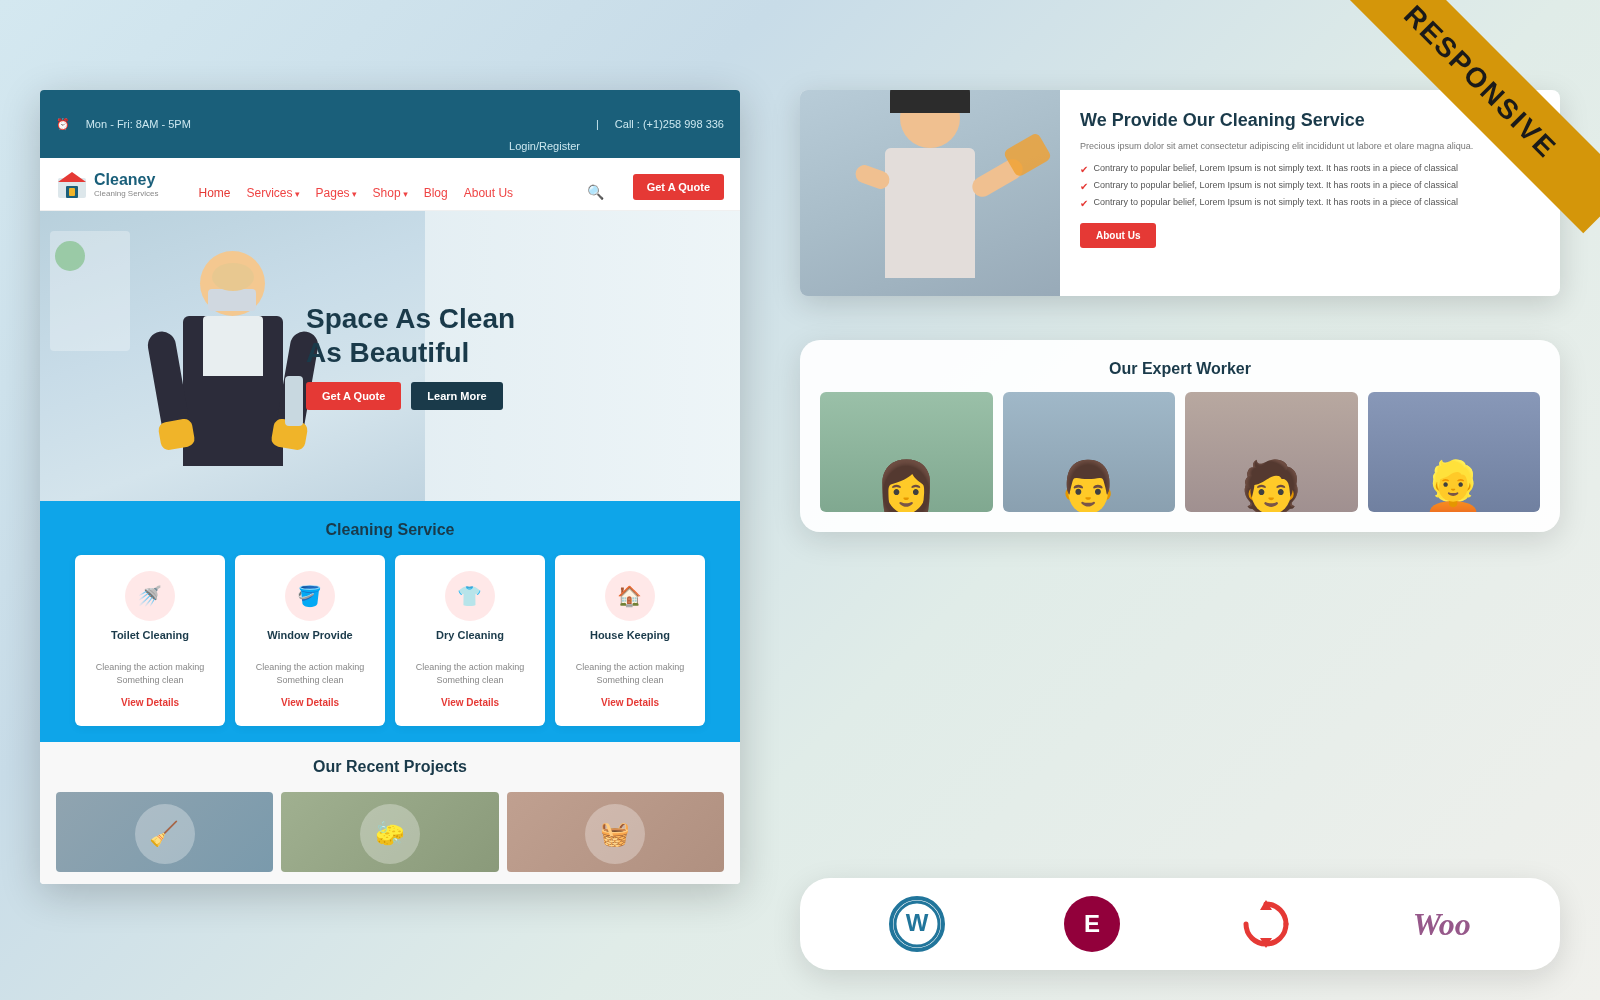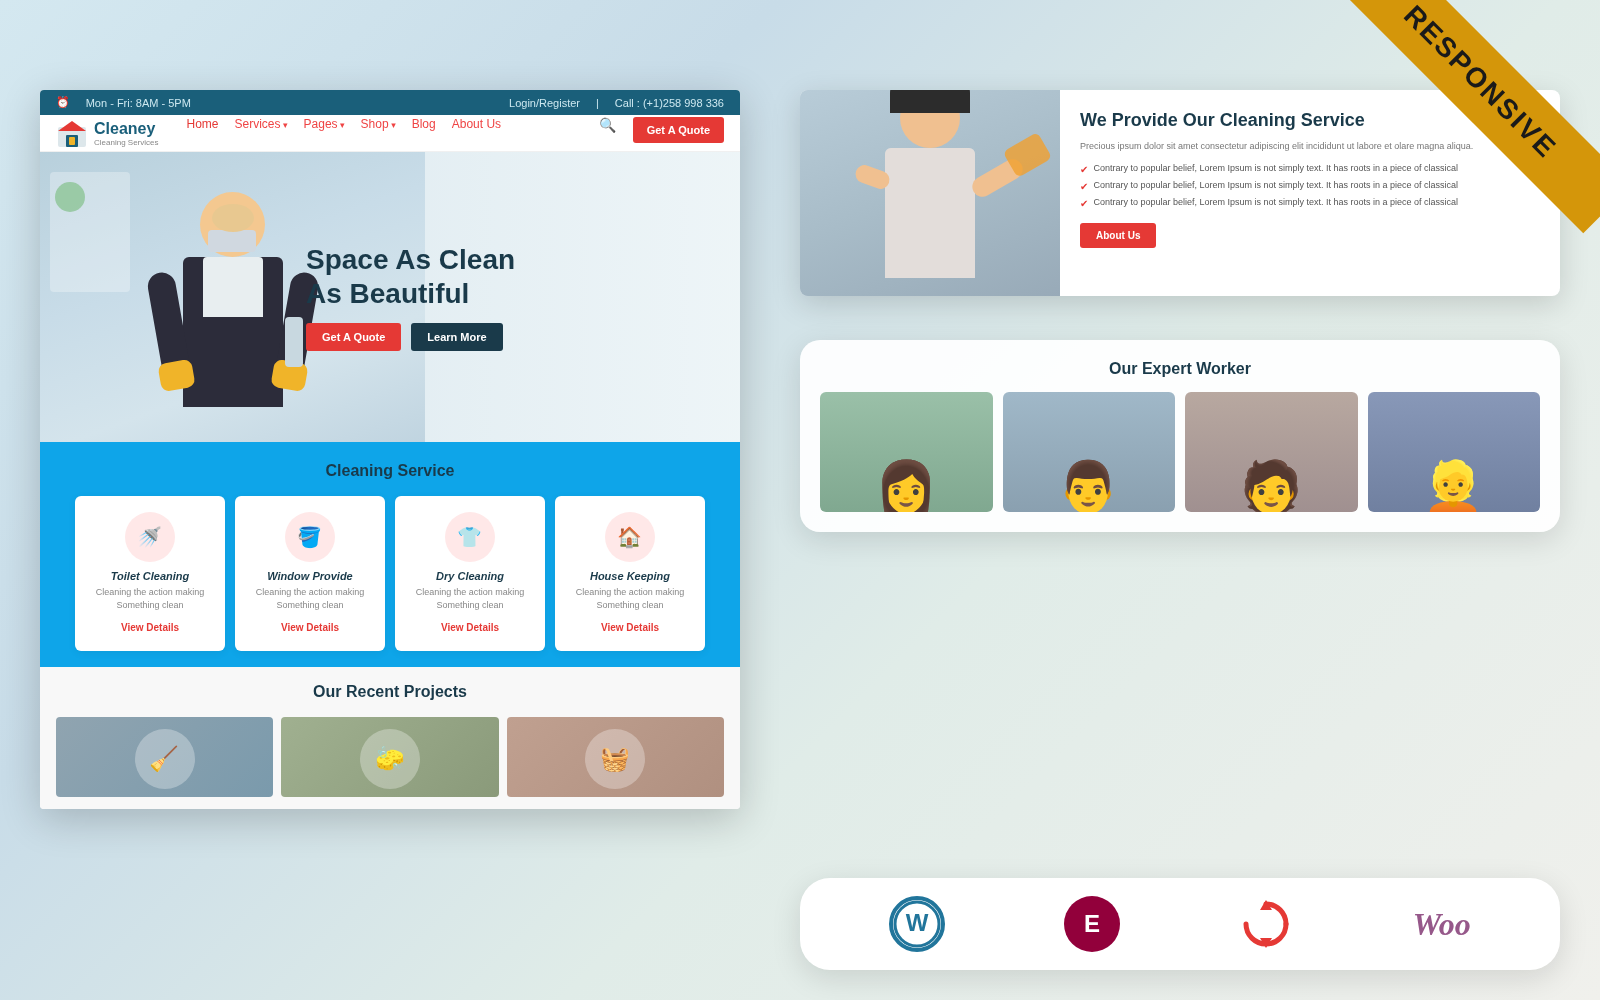--- a/index.html
+++ b/index.html
@@ -88,24 +88,24 @@
     }
     .topbar-left, .topbar-right {
       display: flex;
       align-items: center;
       gap: 16px;
     }
 
     
     .nav {
       background: #fff;
-      padding: 2px 16px;
-      display: flex;
-      align-items: flex-start;
-      gap: 4px;
+      padding: 10px 16px;
+      display: flex;
+      align-items: flex-end;
+      gap: 16px;
       border-bottom: 1px solid #f0f0f0;
     }
     .nav-logo {
       display: flex;
       align-items: center;
       gap: 6px;
       margin-right: 24px;
     }
     .nav-logo-icon {
       width: 32px;
@@ -258,22 +258,21 @@
       display: flex;
       align-items: center;
       justify-content: center;
       margin: 0 auto 8px;
       font-size: 20px;
     }
     .service-name {
       font-size: 11px;
       font-weight: 700;
       color: #1a3a4a;
-      margin-bottom: 4px;
-      font-style: italic;
+      margin-bottom: 20px;
     }
     .service-desc {
       font-size: 9px;
       color: #888;
       margin-bottom: 6px;
       line-height: 1.4;
     }
     .service-link {
       font-size: 10px;
       color: #e53935;
@@ -484,21 +483,21 @@
 
   <div class="left-section">
     <div class="website-mockup">
 
       <div class="topbar">
         <div class="topbar-left">
           <span>⏰</span>
           <span>Mon - Fri: 8AM - 5PM</span>
         </div>
         <div class="topbar-right">
-          <span style="cursor:pointer;">Login/Register</span>
+          <span style="cursor:pointer;margin-top:44px;">Login/Register</span>
           <span>|</span>
           <span>Call : (+1)258 998 336</span>
         </div>
       </div>
 
       <div class="nav">
         <div class="nav-logo">
           <svg class="nav-logo-icon" viewBox="0 0 32 32" fill="none">
             <rect x="2" y="10" width="28" height="20" rx="2" fill="#1a5f7a" opacity="0.15"></rect>
             <path d="M16 4 L30 14 L2 14 Z" fill="#e53935"></path>

